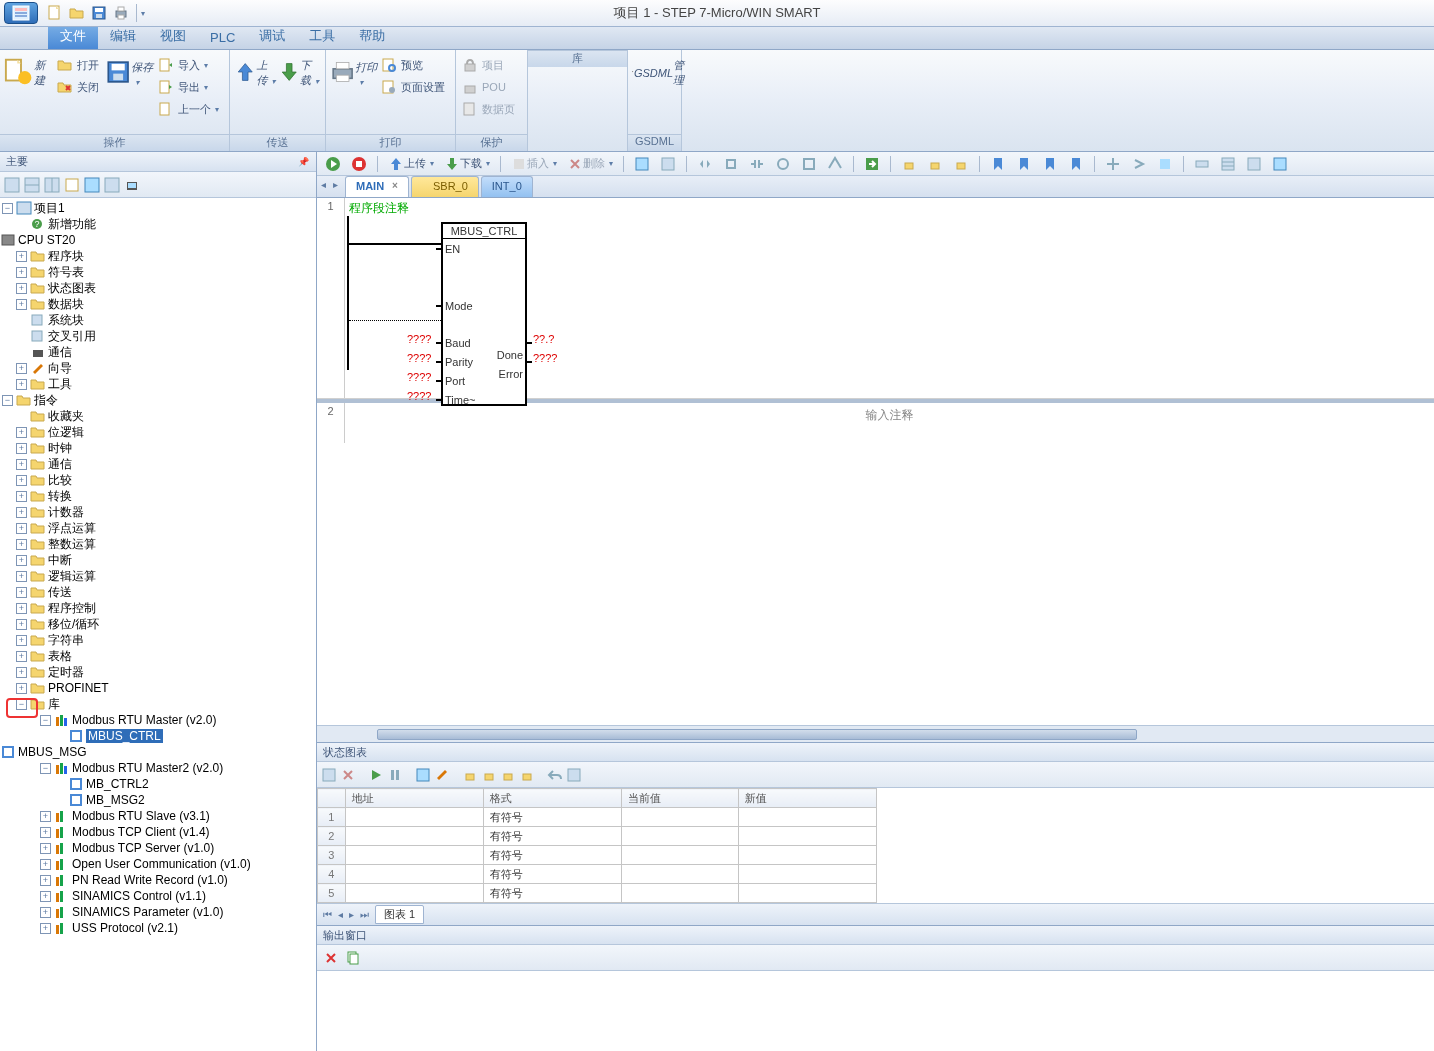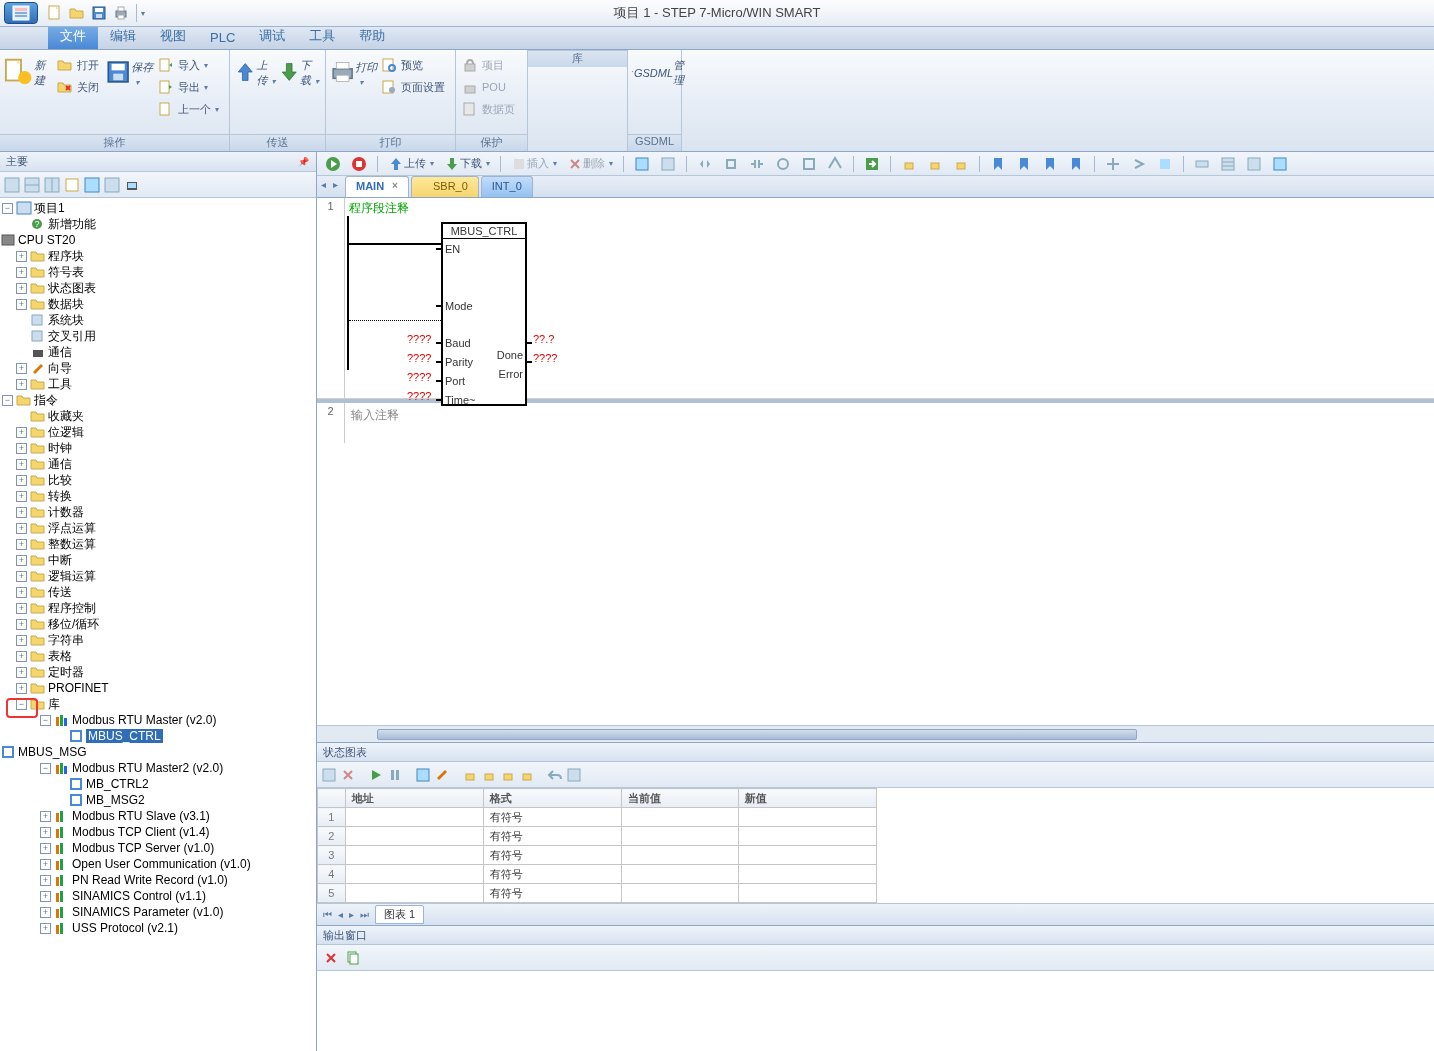--- a/index.html
+++ b/index.html
@@ -81,34 +81,34 @@
 .hwire.dash { border-top:1px dotted #000; background:transparent; height:0; }
 .fb { position:absolute; border:2px solid #000; background:#fff; }
 .fb-t { text-align:center; font-size:11px; border-bottom:1px solid #000; padding:1px 0; }
 .fb-row { display:flex; align-items:center; font-size:11px; height:19px; }
 .fb-row .pin-l { width:6px; height:2px; background:#000; margin-left:-7px; }
 .fb-row .pin-r { width:6px; height:2px; background:#000; margin-right:-7px; }
 .fb-row .lbl-l { padding-left:3px; }
 .fb-row .lbl-r { margin-left:auto; padding-right:3px;margin-top:25px; }
 .q { position:absolute; color:#d00; font-size:11px; }
 .net2 { display:flex; border-top:4px solid #b0c0d4; }
-.net2 .net-b { min-height:40px; }
+.net2 .net-b { min-height:40px;text-align:center; }
 .ph { color:#888; font-size:12px; padding:4px 6px; }
 
 
 .hsb { height:17px; background:#e1e9f3; border-top:1px solid #b5c6db; display:flex; align-items:center; padding:0 60px; }
 .hsb .thumb { width:760px; height:11px; background:linear-gradient(#d2ddeb,#a8bcd6); border:1px solid #8fa7c7; border-radius:2px; }
 
 
 .sc-h { height:20px; background:linear-gradient(#eef3fa,#d7e2f0); border-top:1px solid #8fa7c7; border-bottom:1px solid #b5c6db; padding:2px 6px; font-size:11px; color:#3f5578; }
 .sc-tb { height:26px; background:linear-gradient(#f2f6fb,#e1e9f3); border-bottom:1px solid #b5c6db; display:flex; align-items:center; padding:0 4px; gap:3px; }
 .sc-grid { background:#fff; }
 .sc-grid table { border-collapse:collapse; width:560px; }
 .sc-grid th, .sc-grid td { border:1px solid #c5c5c5; font-size:11px; text-align:left; padding:1px 6px; height:19px; }
-.sc-grid th { background:linear-gradient(#f8fafc,#e7edf6); color:#555; font-weight:bold; }
+.sc-grid th { background:linear-gradient(#f8fafc,#e7edf6); color:#555; font-weight:normal; }
 .sc-grid .rn { width:26px; text-align:center; background:linear-gradient(#f8fafc,#e7edf6); color:#777; }
 .sc-nav { height:22px; background:linear-gradient(#eef3fa,#d7e2f0); border-top:1px solid #b5c6db; display:flex; align-items:center; padding:0 6px; gap:6px; font-size:11px; }
 .sc-nav .n { color:#5e7ba3; cursor:pointer; font-size:10px; }
 .sc-nav .tab { background:#fff; border:1px solid #9fb4d1; border-radius:2px 2px 0 0; padding:1px 8px; }
 
 
 .out-h { height:20px; background:linear-gradient(#eef3fa,#d7e2f0); border-top:1px solid #8fa7c7; border-bottom:1px solid #b5c6db; padding:2px 6px; font-size:11px; color:#3f5578; }
 .out-tb { height:26px; background:linear-gradient(#f2f6fb,#e1e9f3); border-bottom:1px solid #b5c6db; display:flex; align-items:center; padding:0 6px; gap:6px; }
 .out-body { height:80px; background:#fff; }
 

